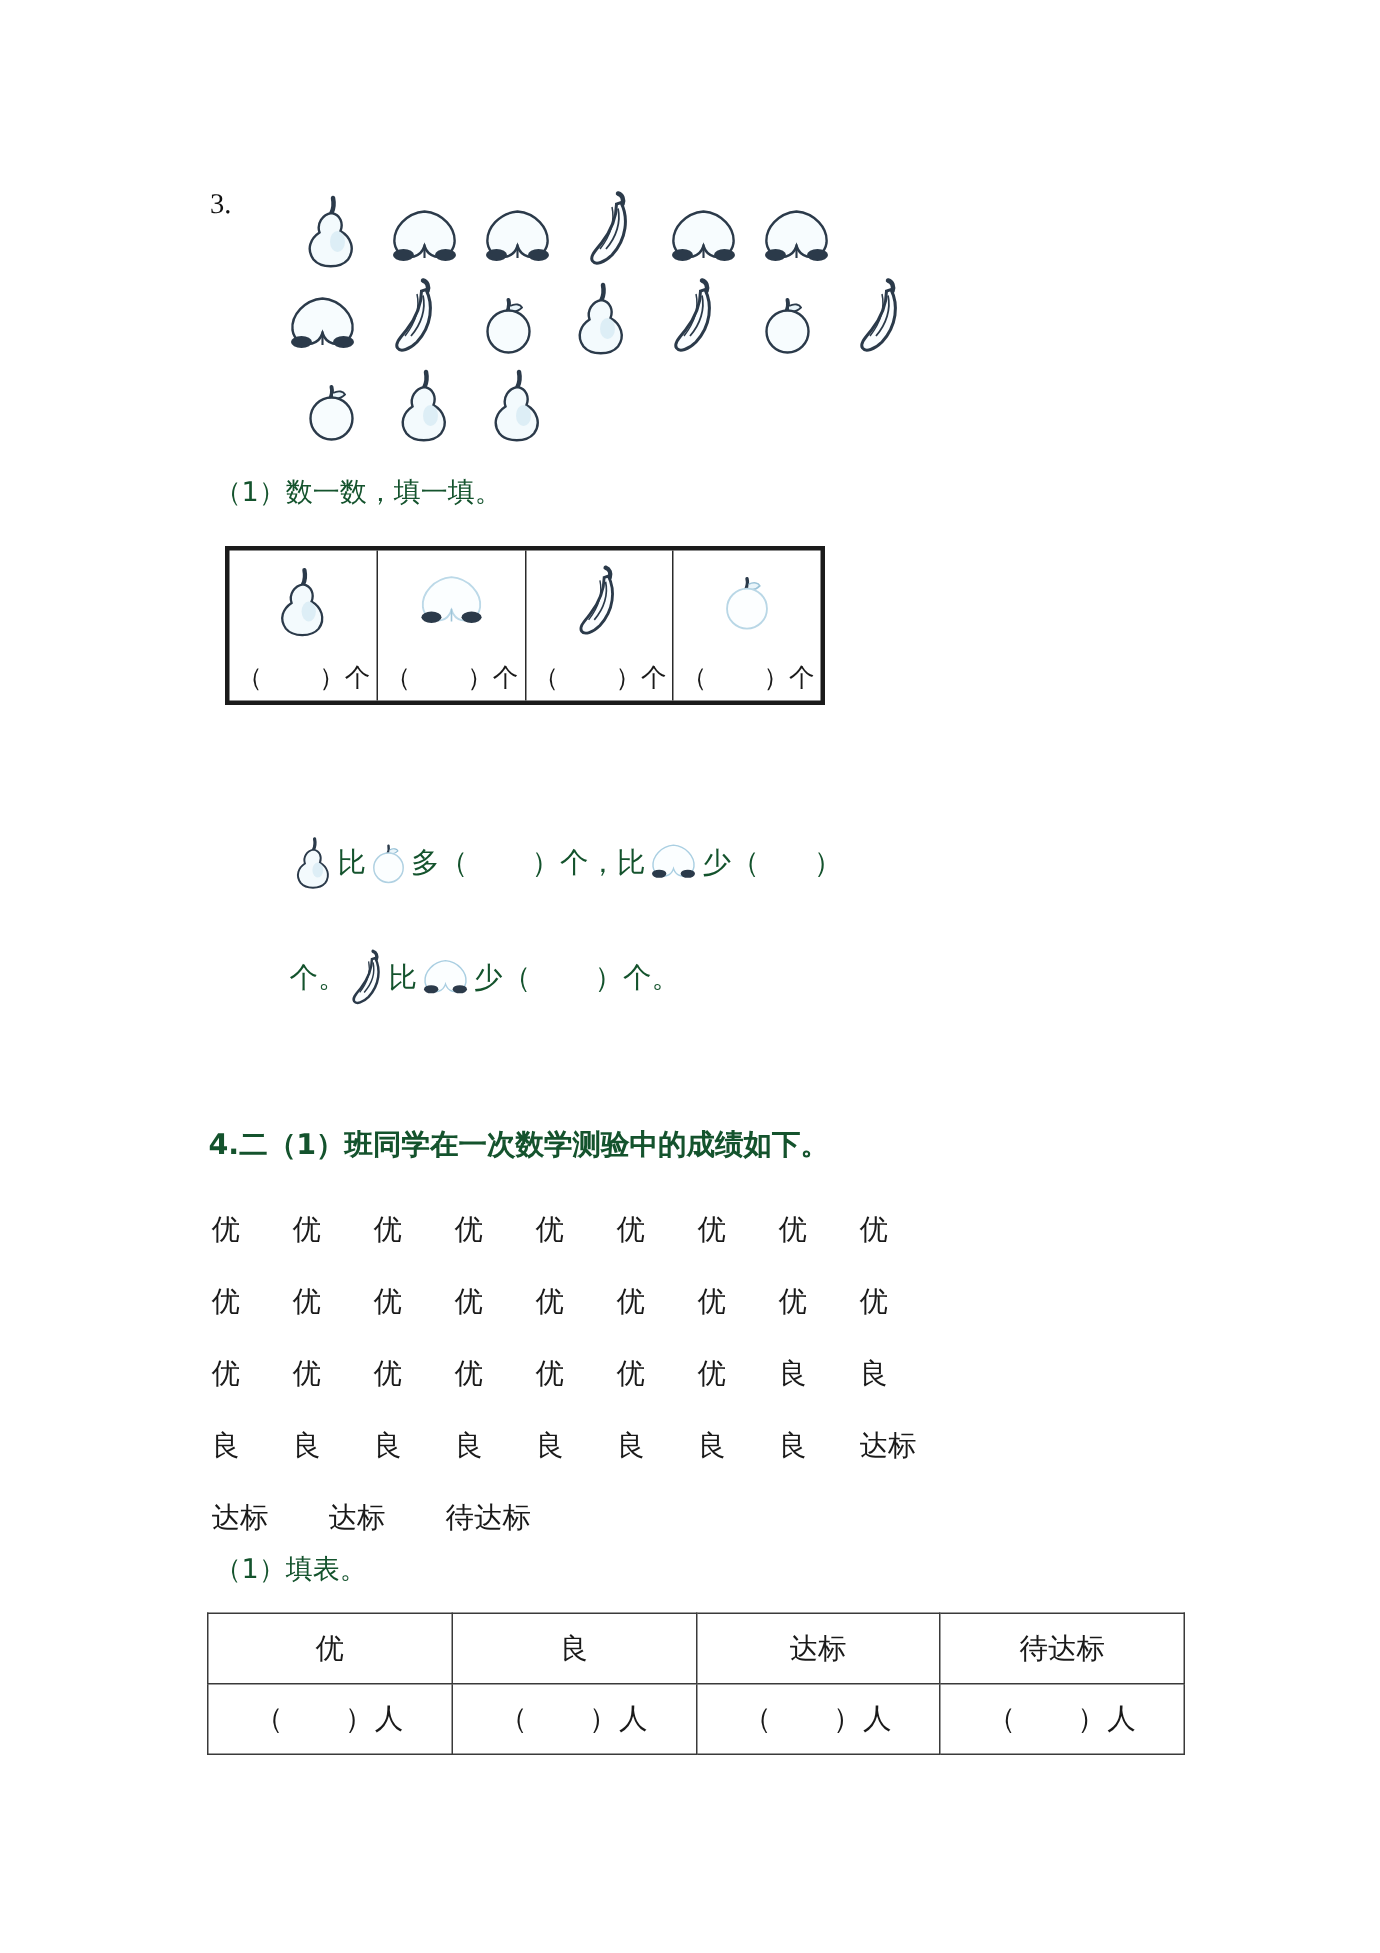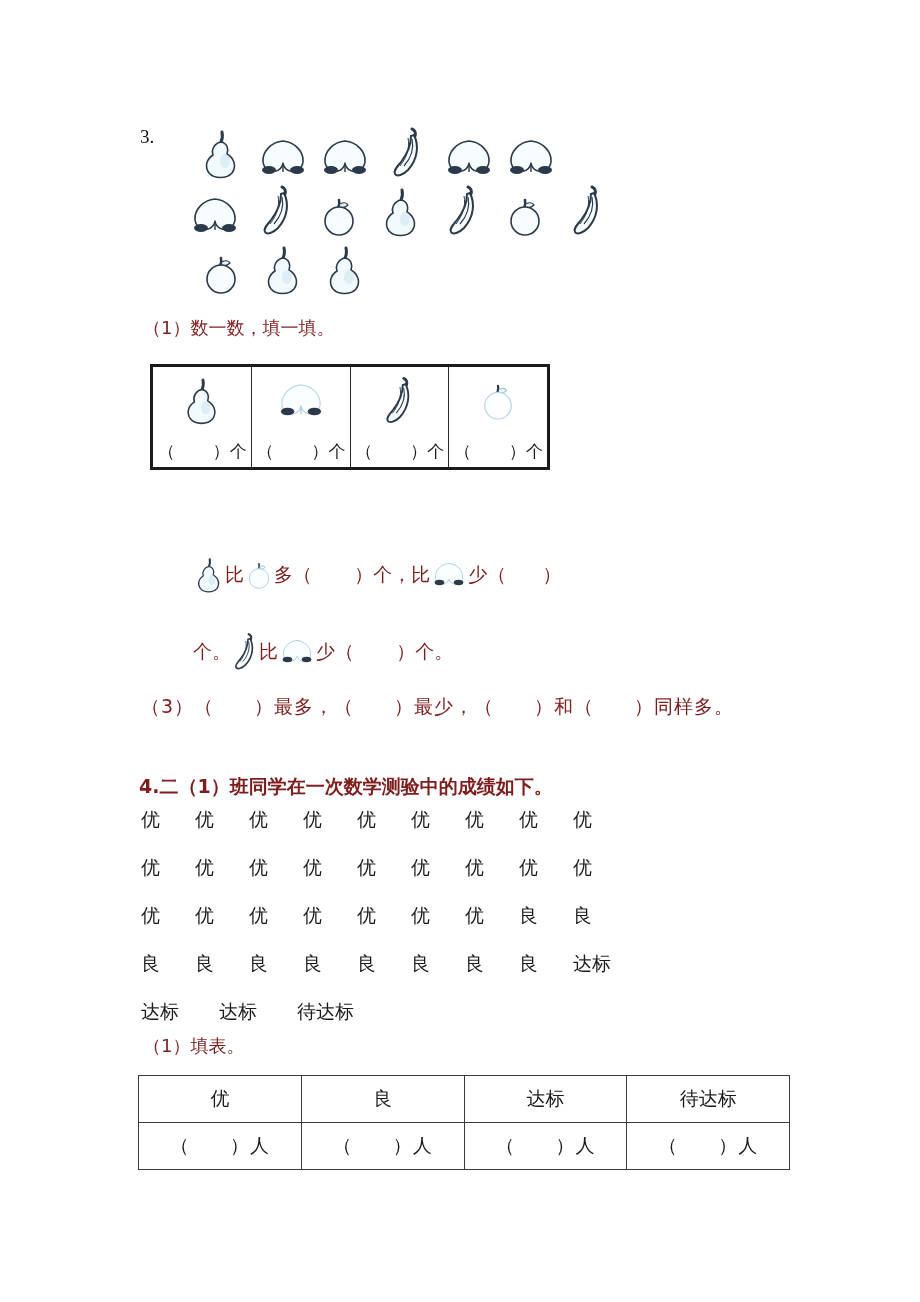--- a/index.html
+++ b/index.html
@@ -24,21 +24,21 @@
   }
 
   
   .q-num {
     font-family: "Liberation Serif", "DejaVu Serif", serif;
     font-size: 19px;
     color: #111;
   }
   .cn {
     font-family: "DejaVu Sans", "Liberation Sans", sans-serif;
-    color: #7f1d1d;
+    color: #14532d;
   }
 
   
   #sec3 {
     position: absolute;
     left: 140px;
     top: 122px;
     width: 700px;
   }
   #sec3-label {
@@ -169,21 +169,20 @@
   }
 
   
   #sec4-heading {
     position: absolute;
     left: 139px;
     top: 750px;
     font-size: 19px;
     font-weight: bold;
     white-space: nowrap;
-    margin-top: 24px;
   }
   #grades {
     position: absolute;
     left: 141px;
     top: 796px;
     width: 600px;
   }
   .grade-row {
     height: 48px;
     display: flex;
@@ -478,21 +477,20 @@
         <path d="M25 5 C13 6 4 16 5 26 C6 33 12 36 18 35 C22 34 24 31 25 28 C26 31 28 34 32 35 C38 36 44 33 45 26 C46 16 37 6 25 5 Z" fill="#fbfeff" stroke="#aacfe2" stroke-width="1.4"></path>
         <ellipse cx="11" cy="33" rx="7" ry="4" fill="#2b3a4a"></ellipse>
         <ellipse cx="39" cy="33" rx="7" ry="4" fill="#2b3a4a"></ellipse>
       </svg>
     </span>
     <span>少（</span>
     <span class="gapblank">&nbsp;&nbsp;&nbsp;&nbsp;&nbsp;&nbsp;&nbsp;</span>
     <span>）个。</span>
   </div>
 
-  <div id="q3-line" class="cn">（3）（　　）最多，（　　）最少，（　　）和（　　）同样多。</div>
 
   <div id="sec4-heading" class="cn">4.二（1）班同学在一次数学测验中的成绩如下。</div>
 
   <div id="grades">
     <div class="grade-row">
       <span class="grade-item">优</span>
       <span class="grade-item">优</span>
       <span class="grade-item">优</span>
       <span class="grade-item">优</span>
       <span class="grade-item">优</span>

